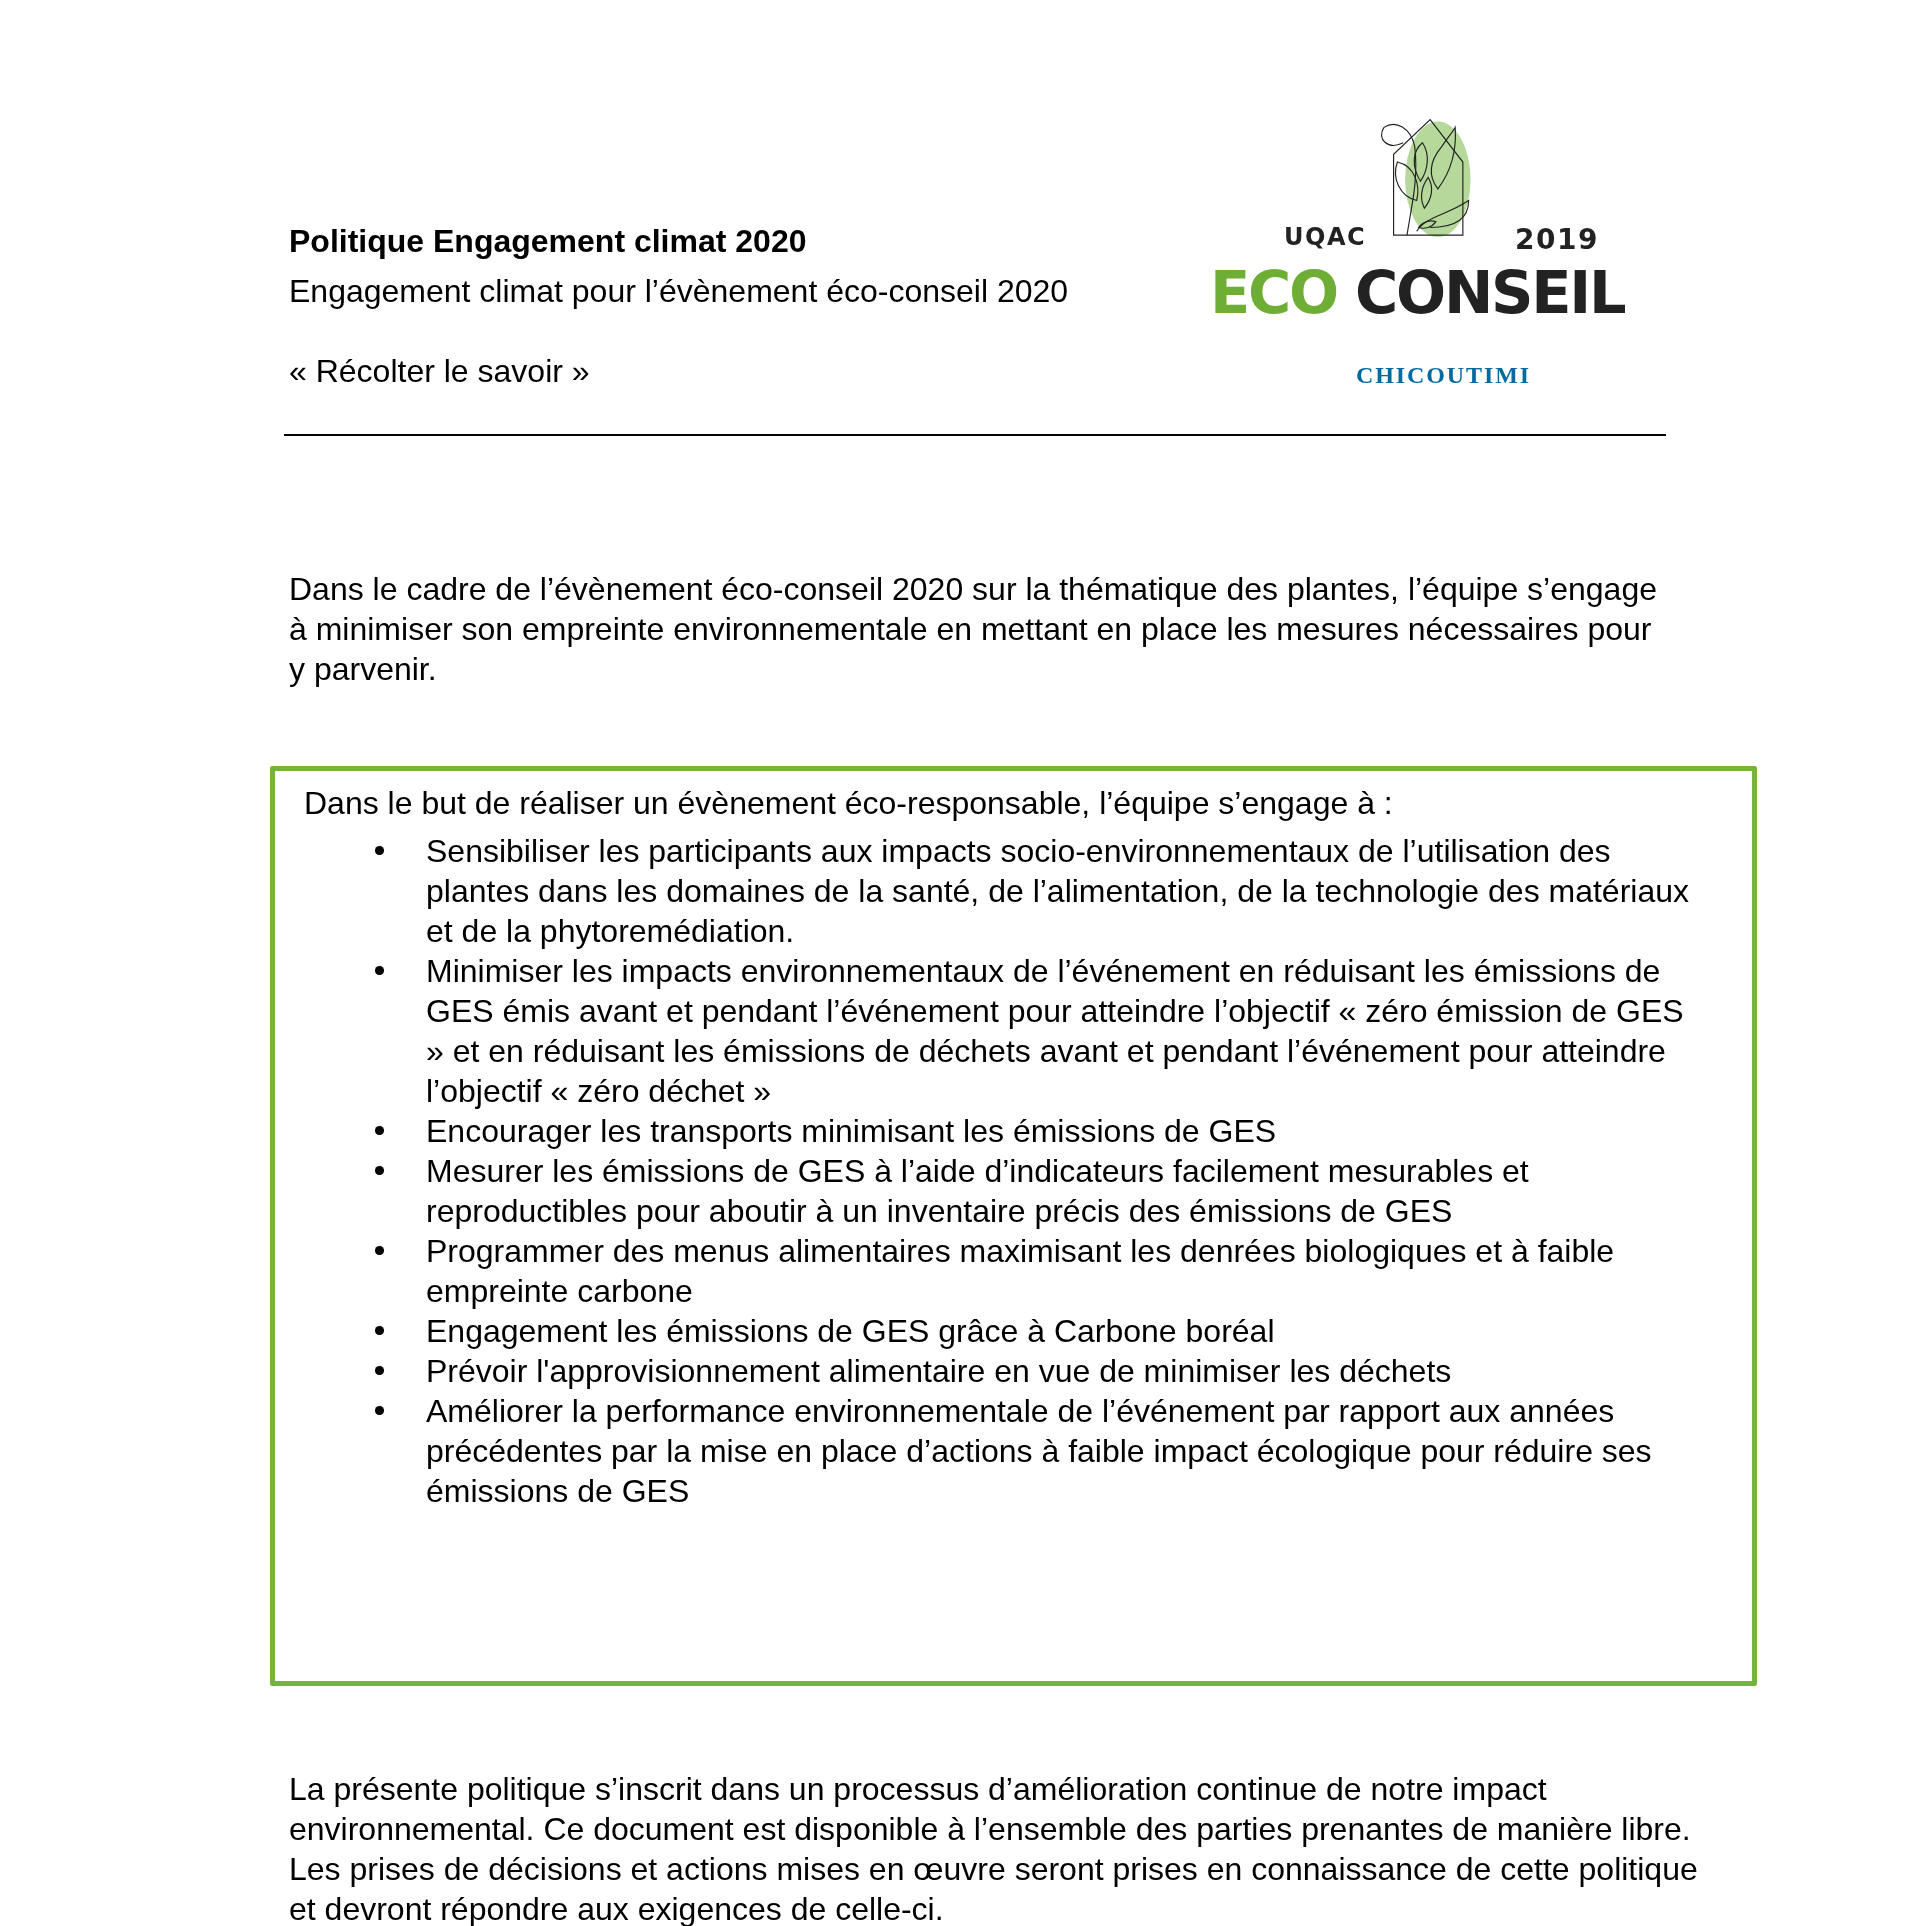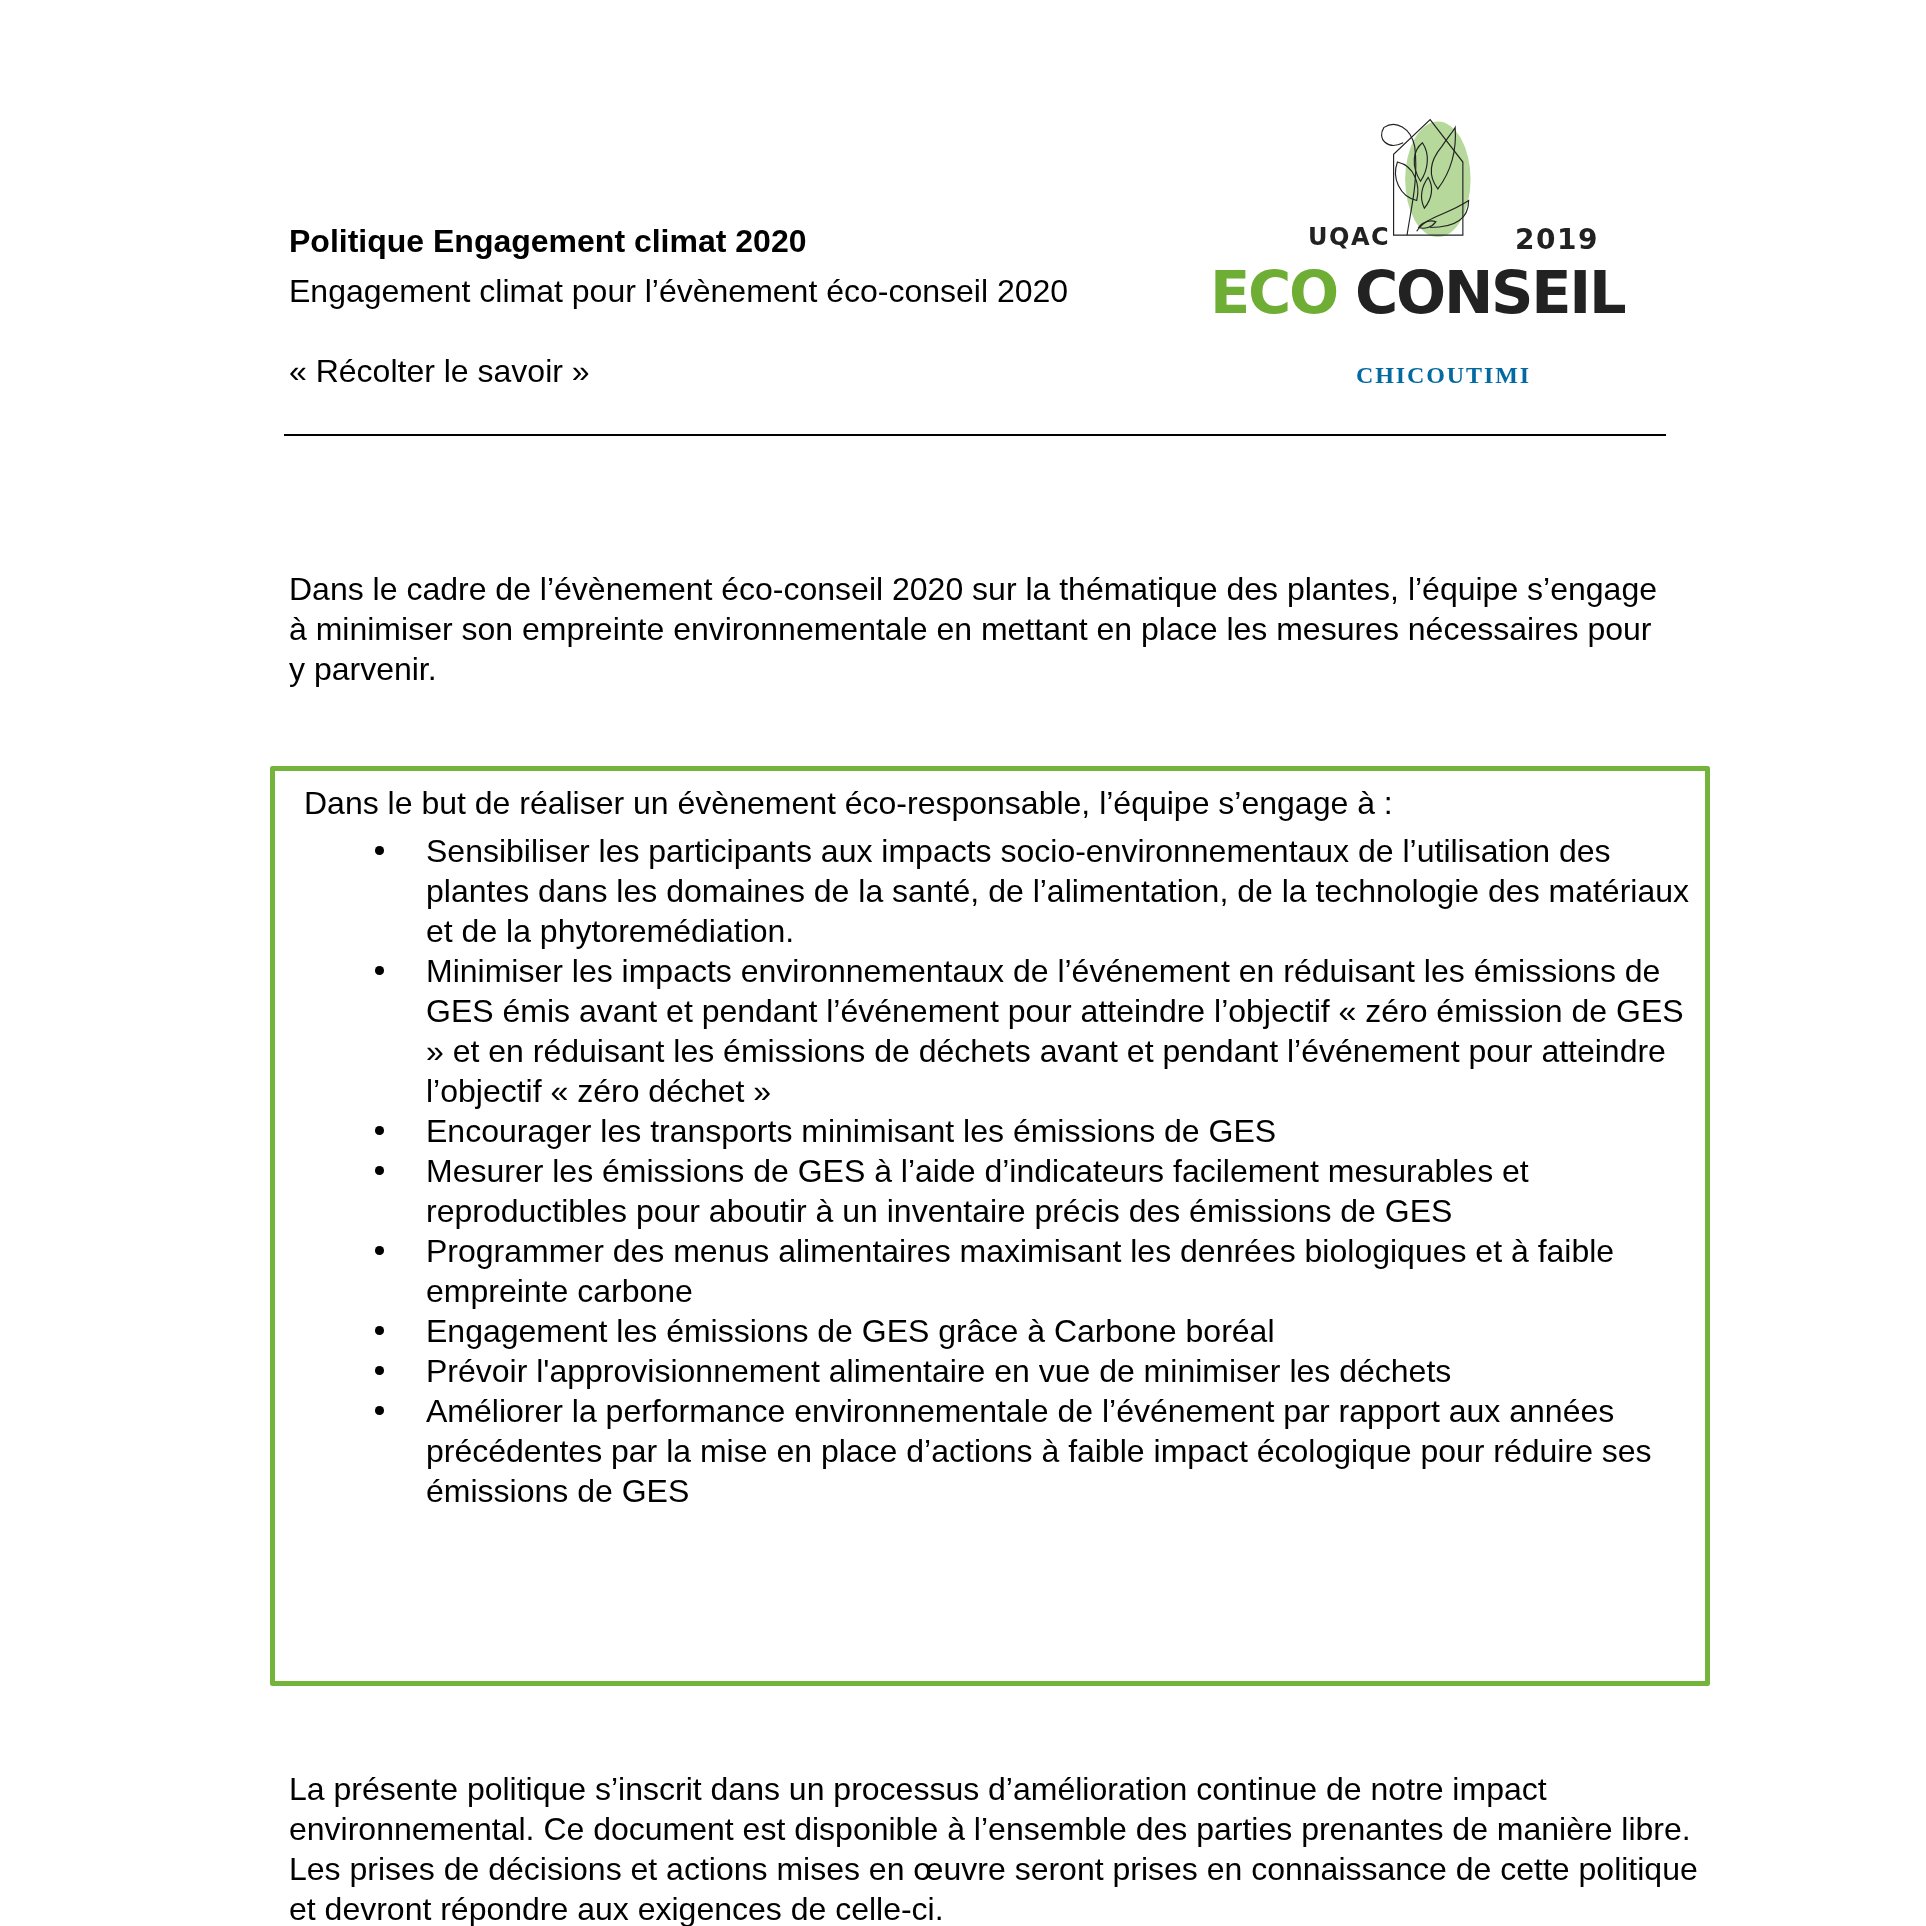--- a/index.html
+++ b/index.html
@@ -6,29 +6,29 @@
   body { width:1965px; height:2542px; position:relative; overflow:hidden;
          font-family:"Liberation Sans", sans-serif; color:#000; }
   .abs { position:absolute; }
   .txt { font-size:32px; line-height:40px; white-space:nowrap; }
   #title { left:289px; top:221px; font-weight:bold; }
   #subtitle { left:289px; top:271px; }
   #motto { left:289px; top:351px; }
   #hr { left:284px; top:434px; width:1382px; height:2.3px; background:#000; }
   #intro { left:289px; top:569px; width:1387px; white-space:normal; }
   #box { left:270px; top:766px; width:1430px; height:910px;
-         border:5.4px solid #74b43a; border-radius:2.3px; box-sizing:content-box; }
+         border:5.4px solid #74b43a; border-radius:2.3px; box-sizing:content-box;padding-left:47px; }
   #box-lead { left:29px; top:11.6px; }
   #bullets { position:absolute; left:0; top:52px; margin:8px; padding:0; list-style:none; }
   #bullets li { position:relative; padding-left:143px; width:1271px; white-space:normal; }
   #bullets li .dot { position:absolute; left:92px; top:15.4px; width:8.5px; height:8.5px; border-radius:50%; background:#000; }
   #outro { left:289px; top:1769px; width:1425px; white-space:normal; }
   
   #logo { left:1210px; top:112px; width:462px; height:285px; }
-  #logo-uqac { left:74px; top:111px; font-weight:bold; font-size:24px; letter-spacing:1.5px; color:#222; font-family:"DejaVu Sans", sans-serif;margin-left:24px; }
+  #logo-uqac { left:74px; top:111px; font-weight:bold; font-size:24px; letter-spacing:1.5px; color:#222; font-family:"DejaVu Sans", sans-serif; }
   #logo-year { left:305px; top:111px; font-weight:bold; font-size:28px; letter-spacing:1.5px; color:#222; font-family:"DejaVu Sans", sans-serif; }
   #logo-main { left:0px; top:146px; font-weight:bold; font-size:59px; letter-spacing:-2.3px; font-family:"DejaVu Sans", sans-serif; white-space:nowrap; }
   #logo-eco { color:#6fae35; }
   #logo-conseil { color:#222; }
   #logo-city { left:146px; top:250px; font-weight:bold; font-size:24px; letter-spacing:1.9px; color:#0369a1; font-family:Liberation Serif, serif; }
   #logo-art { left:143px; top:0px; width:162px; height:127px; }
 </style>
 </head>
 <body>
 

